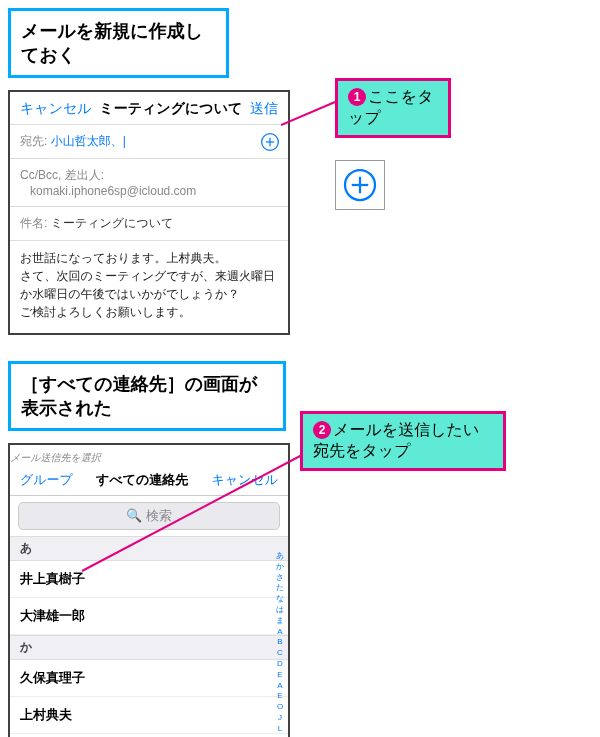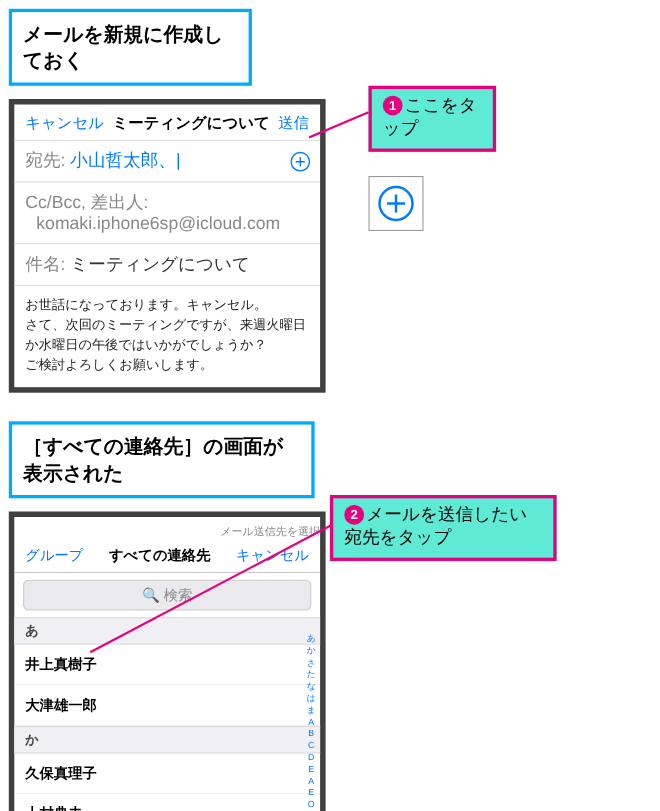--- a/index.html
+++ b/index.html
@@ -12,39 +12,39 @@
   .blue-box {
     border: 3px solid #00aaff;
     background: #fff;
     padding: 8px 10px;
     font-size: 18px;
     font-weight: bold;
     display: inline-block;
     margin: 8px 0 8px 8px;
   }
   .phone-frame {
-    border: 5px solid #404040;
+    border: 2px solid #404040;
     width: 278px;
     margin: 4px 0 0 8px;
     background: #fff;
     position: relative;
   }
   .compose-header {
     display: flex;
     justify-content: space-between;
     align-items: center;
     padding: 8px 10px 6px 10px;
     font-size: 14px;
   }
   .link { color: #007aff; }
   .title { font-weight: bold; font-size: 14px; }
   .row {
     border-top: 1px solid #ddd;
     padding: 8px 10px;
-    font-size: 16px;
+    font-size: 12px;
     color: #888;
     position: relative;
   }
   .row .val { color: #007aff; }
   .row .cursor { color: #007aff; }
   .body-text {
     padding: 8px 10px 12px 10px;
     font-size: 12px;
     line-height: 1.5;
     color: #222;
@@ -84,24 +84,25 @@
     width: 48px; height: 48px;
     position: absolute;
     display: flex; align-items: center; justify-content: center;
     background: #fff;
   }
   #section1 { position: relative; width: 536px; }
   #section2 { position: relative; width: 600px; margin-top: 18px; }
 
   
   .contacts-header {
-    text-align: right;
+    text-align: left;
     font-size: 10px;
     color: #888;
     padding: 6px 0 2px 0;
+    font-style: italic;
   }
   .contacts-bar {
     display: flex;
     justify-content: space-between;
     align-items: flex-start;
     padding: 4px 10px 6px 10px;
     font-size: 13px;
     border-bottom: 1px solid #ccc;
   }
   .contacts-bar .center { font-weight: bold; }
@@ -169,21 +170,21 @@
       </span>
     </div>
     <div class="row">
       <span>Cc/Bcc, 差出人:</span>
       <span style="color:#888;margin-left:10px;">komaki.iphone6sp@icloud.com</span>
     </div>
     <div class="row">
       <span>件名:</span>
       <span style="color:#333;">ミーティングについて</span>
     </div>
-    <div class="body-text" style="white-space:pre-line;">お世話になっております。キャンセル。
+    <div class="body-text" style="white-space:pre-line;">お世話になっております。上村典夫。
 さて、次回のミーティングですが、来週火曜日か水曜日の午後ではいかがでしょうか？
 ご検討よろしくお願いします。</div>
   </div>
 
   
   <div class="callout" style="left:335px; top:78px; width:90px;">
     <span class="num">1</span><span style="white-space:pre-line;">ここをタップ</span>
   </div>
   <svg class="pointer-line" style="left:281px; top:100px;" width="55" height="30">
     <line x1="54" y1="2" x2="0" y2="25" stroke="#e4007f" stroke-width="2"></line>
@@ -235,19 +236,19 @@
 E
 A
 E
 O
 J
 L
 N</div>
   </div>
 
   
-  <div class="callout" style="left:300px; top:75px; width:180px;">
+  <div class="callout" style="left:300px; top:58px; width:180px;">
     <span class="num">2</span><span style="white-space:pre-line;">メールを送信したい宛先をタップ</span>
   </div>
   <svg class="pointer-line" style="left:80px; top:100px;" width="225" height="120">
     <line x1="222" y1="2" x2="2" y2="118" stroke="#e4007f" stroke-width="2"></line>
   </svg>
 </div>
 
 </body></html>

